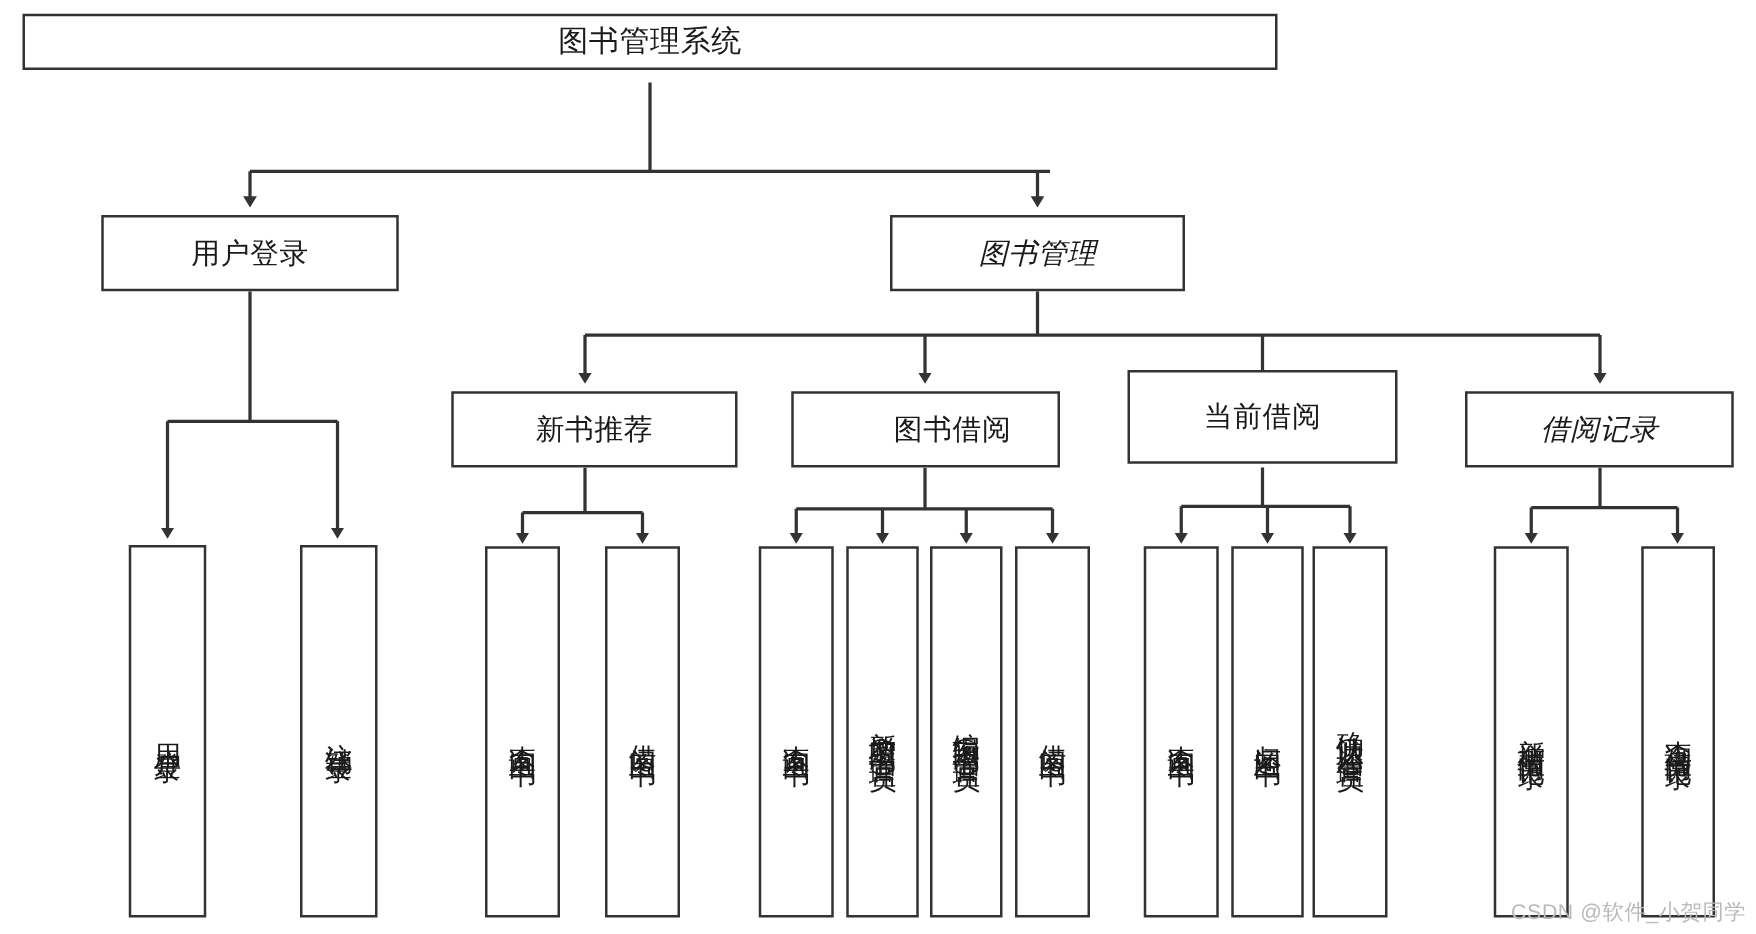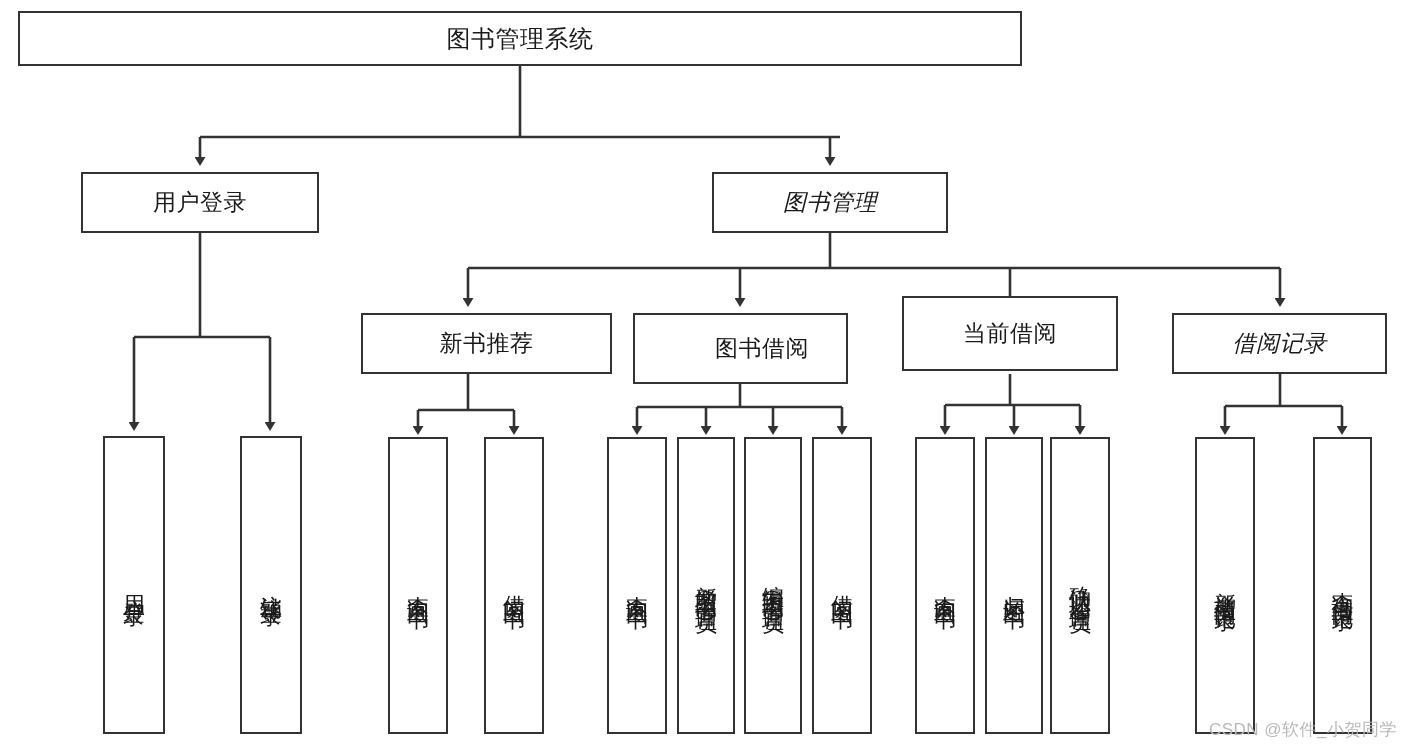--- a/index.html
+++ b/index.html
@@ -126,37 +126,37 @@
       <path d="M1014,405 L1014,427" marker-end="url(#arrow)"></path>
       <path d="M1080,405 L1080,427" marker-end="url(#arrow)"></path>
 
       <path d="M1280,374 L1280,406"></path>
       <path d="M1225,406 L1342,406"></path>
       <path d="M1225,406 L1225,427" marker-end="url(#arrow)"></path>
       <path d="M1342,406 L1342,427" marker-end="url(#arrow)"></path>
     </g>
   </svg>
 
-  <div class="node horiz root" style="left:18px; top:11px; width:1004px; height:55px;">
+  <div class="node horiz root" style="left:18px; top:11px; width:1004px; height:45px;">
     <span class="node-label">图书管理系统</span>
   </div>
 
   <div class="node horiz" style="left:81px; top:172px; width:238px; height:61px;">
     <span class="node-label">用户登录</span>
   </div>
 
   <div class="node horiz" style="left:712px; top:172px; width:236px; height:61px;font-style:italic;">
     <span class="node-label">图书管理</span>
   </div>
 
-  <div class="node horiz" style="left:361px; top:313px; width:251px; height:61px;">
+  <div class="node horiz" style="left:361px; top:313px; width:229px; height:61px;">
     <span class="node-label">新书推荐</span>
   </div>
 
-  <div class="node horiz" style="left:633px; top:313px; width:215px; height:71px;padding-left:43px;">
+  <div class="node horiz" style="left:633px; top:313px; width:215px; height:61px;padding-left:43px;">
     <span class="node-label">图书借阅</span>
   </div>
 
   <div class="node horiz" style="left:902px; top:296px; width:216px; height:75px;">
     <span class="node-label">当前借阅</span>
   </div>
 
   <div class="node horiz" style="left:1172px; top:313px; width:215px; height:61px;font-style:italic;">
     <span class="node-label">借阅记录</span>
   </div>

